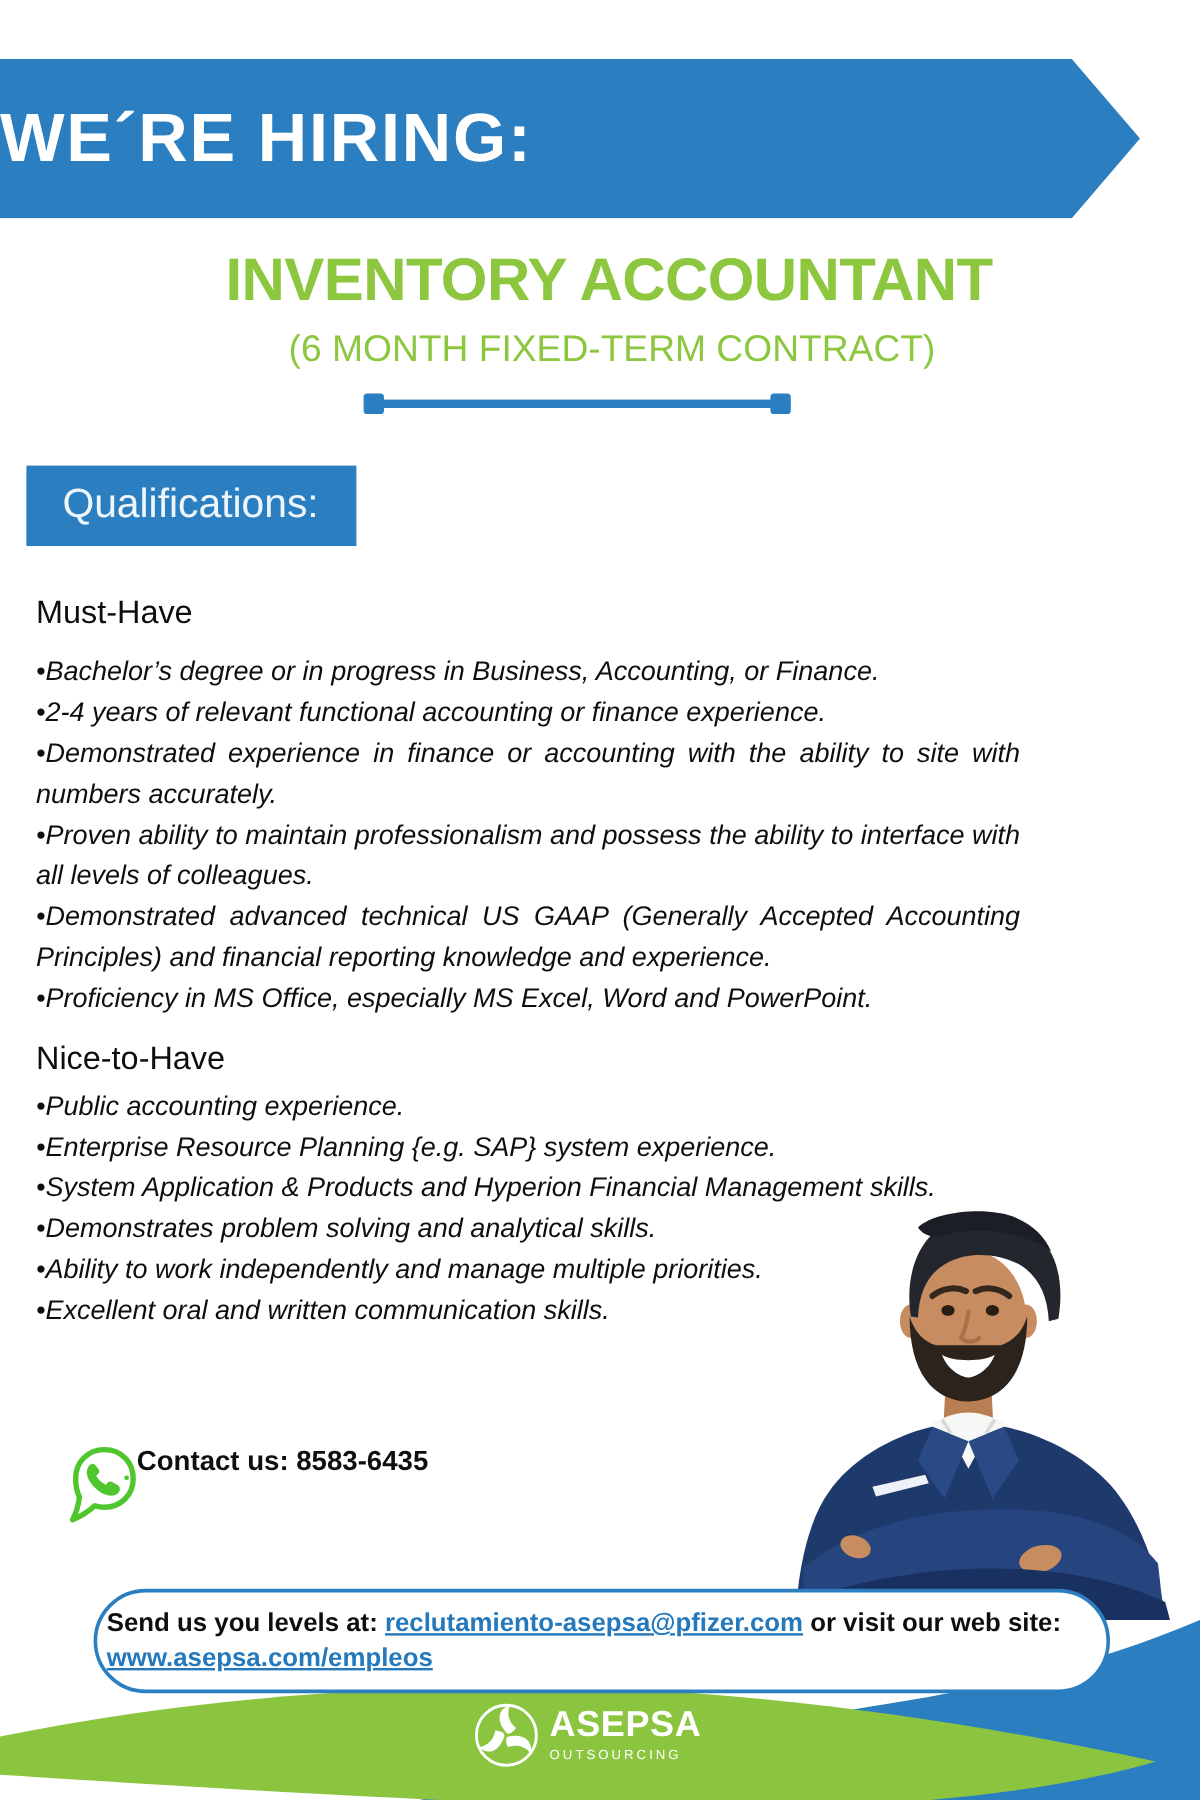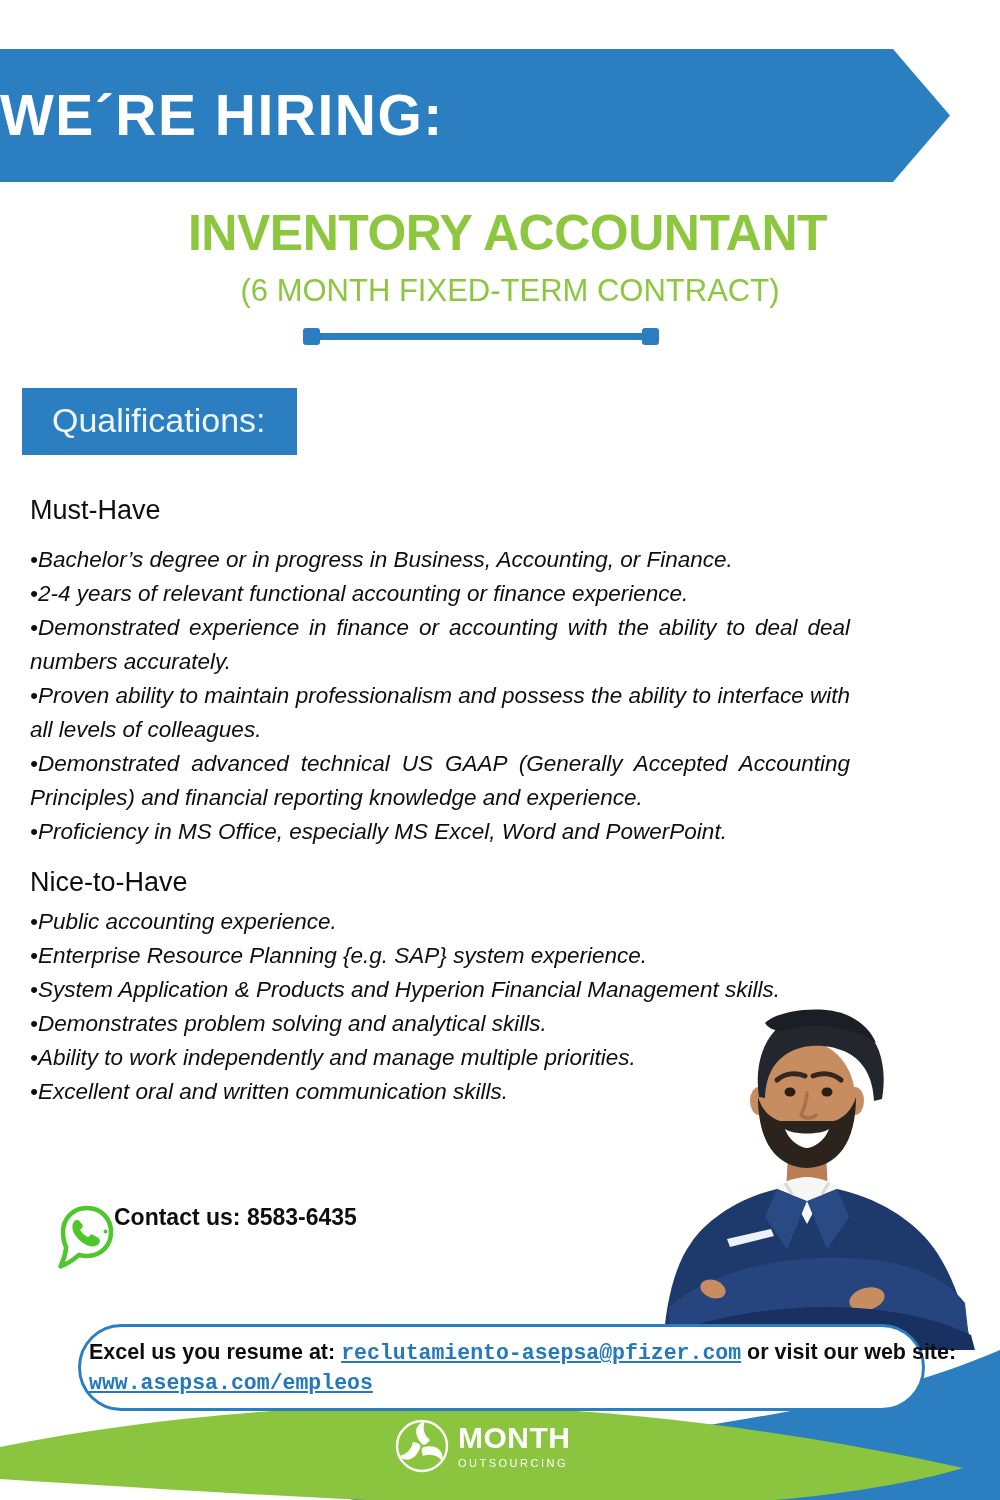--- a/index.html
+++ b/index.html
@@ -75,21 +75,21 @@
   .contact{position:absolute;left:56px;top:1204px;display:flex;align-items:flex-start;z-index:5;}
   .contact-label{font-size:23px;font-weight:bold;color:var(--text_black);}
   
   .resume-box{
     position:absolute;left:78px;top:1324px;width:847px;height:87px;
     background:#ffffff;border:3px solid var(--primary_blue);border-radius:44px;
     z-index:6;padding:11px 20px 0 8px;
   }
   .resume-line{font-size:21.5px;line-height:29px;font-weight:bold;white-space:nowrap;color:var(--text_black);}
   .resume-line.second{white-space:normal;}
-  .resume-link{color:var(--link_blue);text-decoration:underline;cursor:pointer;font-family:Liberation Mono, monospace;}
+  .resume-link{color:var(--link_blue);text-decoration:underline;cursor:pointer;}
 </style>
 </head>
 <body>
 
 <div class="page">
 
   <div class="banner">
     <h1 class="banner-title">WE´RE HIRING:</h1>
   </div>
 
@@ -104,21 +104,21 @@
 
   <div class="quals-box">
     <span>Qualifications:</span>
   </div>
 
   <div class="content">
     <h2 class="sec-heading" id="must-heading">Must-Have</h2>
     <ul class="bullets">
         <li>•Bachelor’s degree or in progress in Business, Accounting, or Finance.</li>
         <li>•2-4 years of relevant functional accounting or finance experience.</li>
-        <li>•Demonstrated experience in finance or accounting with the ability to deal deal numbers accurately.</li>
+        <li>•Demonstrated experience in finance or accounting with the ability to site with numbers accurately.</li>
         <li>•Proven ability to maintain professionalism and possess the ability to interface with all levels of colleagues.</li>
         <li>•Demonstrated advanced technical US GAAP (Generally Accepted Accounting Principles) and financial reporting knowledge and experience.</li>
         <li>•Proficiency in MS Office, especially MS Excel, Word and PowerPoint.</li>
       </ul>
     <h2 class="sec-heading" id="nice-heading">Nice-to-Have</h2>
     <ul class="bullets">
         <li>•Public accounting experience.</li>
         <li>•Enterprise Resource Planning {e.g. SAP} system experience.</li>
         <li>•System Application &amp; Products and Hyperion Financial Management skills.</li>
         <li>•Demonstrates problem solving and analytical skills.</li>
@@ -177,33 +177,33 @@
   <div class="brand">
     <svg width="56" height="56" viewBox="0 0 56 56" xmlns="http://www.w3.org/2000/svg">
       <g transform="translate(28,28)">
         <circle r="25" fill="none" stroke="#ffffff" stroke-width="2.4"></circle>
         <path d="M0,-2 C-9,-12 -7,-22 3,-25 C0,-18 2,-11 8,-6 C5,-2 2,0 0,-2 Z" fill="#ffffff"></path>
         <path d="M0,-2 C-9,-12 -7,-22 3,-25 C0,-18 2,-11 8,-6 C5,-2 2,0 0,-2 Z" fill="#ffffff" transform="rotate(120)"></path>
         <path d="M0,-2 C-9,-12 -7,-22 3,-25 C0,-18 2,-11 8,-6 C5,-2 2,0 0,-2 Z" fill="#ffffff" transform="rotate(240)"></path>
       </g>
     </svg>
     <div class="brand-text">
-      <span class="brand-name">MONTH</span>
+      <span class="brand-name">ASEPSA</span>
       <span class="brand-tagline">OUTSOURCING</span>
     </div>
   </div>
 
   <div class="contact">
     <svg width="58" height="66" viewBox="0 0 58 66" xmlns="http://www.w3.org/2000/svg">
       <path d="M31,4 C44.8,4 55,14.2 55,28 C55,41.8 44.8,52 31,52 C28.2,52 25.5,51.6 23,50.8 C17.5,55.8 11,59.8 4.5,62.5 C7.5,56.5 9.5,50 10.2,43.5 C8.1,39 7,33.7 7,28 C7,14.2 17.2,4 31,4 Z" fill="#ffffff" stroke="#4fc62e" stroke-width="4.5" stroke-linejoin="round"></path>
       <path d="M22.8,16.5 C21,15.6 19,16.2 17.8,18 C15.8,21 15.6,25.6 19.3,31.2 C23,36.8 28.2,40.6 33.8,42 C38.8,43.2 42.4,41.6 43.6,38.6 C44.4,36.6 43.8,34.8 42.2,33.8 L37.4,31 C36,30.2 34.6,30.5 33.6,31.7 L32.3,33.2 C29.8,32.2 25.6,28.8 24.2,25.7 L25.7,24.3 C26.9,23.2 27.1,21.8 26.2,20.4 L23.4,16.9 Z" fill="#4fc62e"></path>
       <path d="M39,11.5 A19,19 0 0 1 48,21" stroke="#ffffff" stroke-width="3" fill="none" stroke-linecap="round"></path>
       <circle cx="49.5" cy="27.5" r="2" fill="#4fc62e"></circle>
     </svg>
     <span class="contact-label">Contact us: 8583-6435</span>
   </div>
 
   <div class="resume-box">
-    <p class="resume-line"><span>Excel us you resume at: </span><a class="resume-link">reclutamiento-asepsa@pfizer.com</a><span> or visit our web site:</span></p>
+    <p class="resume-line"><span>Send us you levels at: </span><a class="resume-link">reclutamiento-asepsa@pfizer.com</a><span> or visit our web site:</span></p>
     <p class="resume-line second"><a class="resume-link">www.asepsa.com/empleos</a></p>
   </div>
 
 </div>
 
 </body></html>

